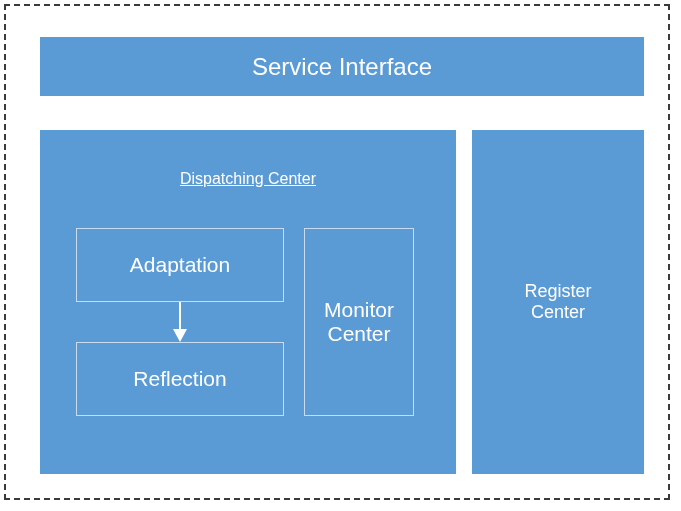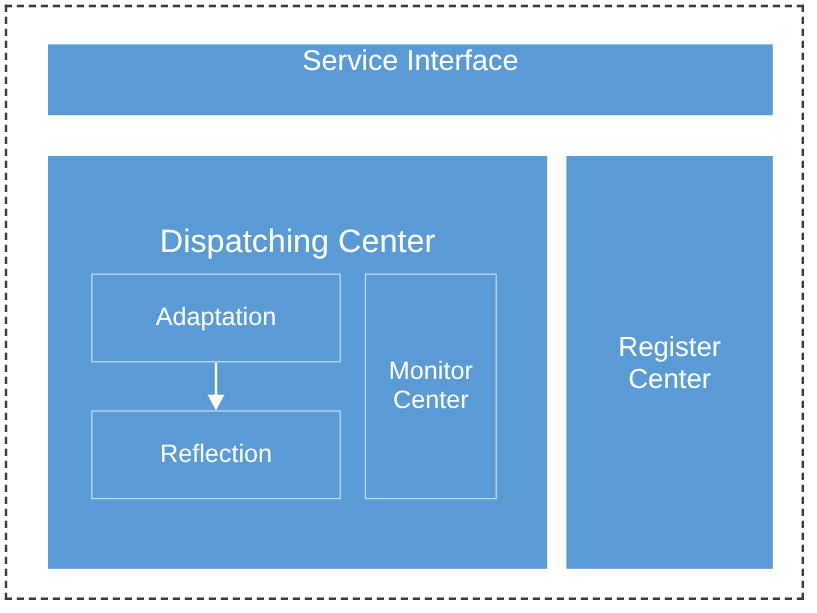--- a/index.html
+++ b/index.html
@@ -38,51 +38,52 @@
     font-weight: 400;
     line-height: 1.15;
   }
 
   
   #service-interface {
     left: 40px;
     top: 37px;
     width: 604px;
     height: 59px;
-    align-items: flex-start;
+    align-items: center;
   }
   #service-interface .box-label {
     font-size: 24px;
     width: 100%;
   }
 
   
   #dispatching-center {
     left: 40px;
     top: 130px;
     width: 416px;
     height: 344px;
     align-items: flex-start;
   }
   #dispatching-center > .box-label {
-    font-size: 27px;
+    font-size: 16px;
     width: 100%;
-    margin-top: 56px;
+    margin-top: 40px;
+    text-decoration: underline;
   }
 
   
   #register-center {
     left: 472px;
     top: 130px;
     width: 172px;
     height: 344px;
     align-items: center;
   }
   #register-center .box-label {
-    font-size: 23px;
+    font-size: 18px;
     width: 100%;
   }
 
   
   .inner {
     position: absolute;
     background: #5b9bd5;
     border: 1px solid #c9dcef;
     box-sizing: border-box;
     display: flex;

